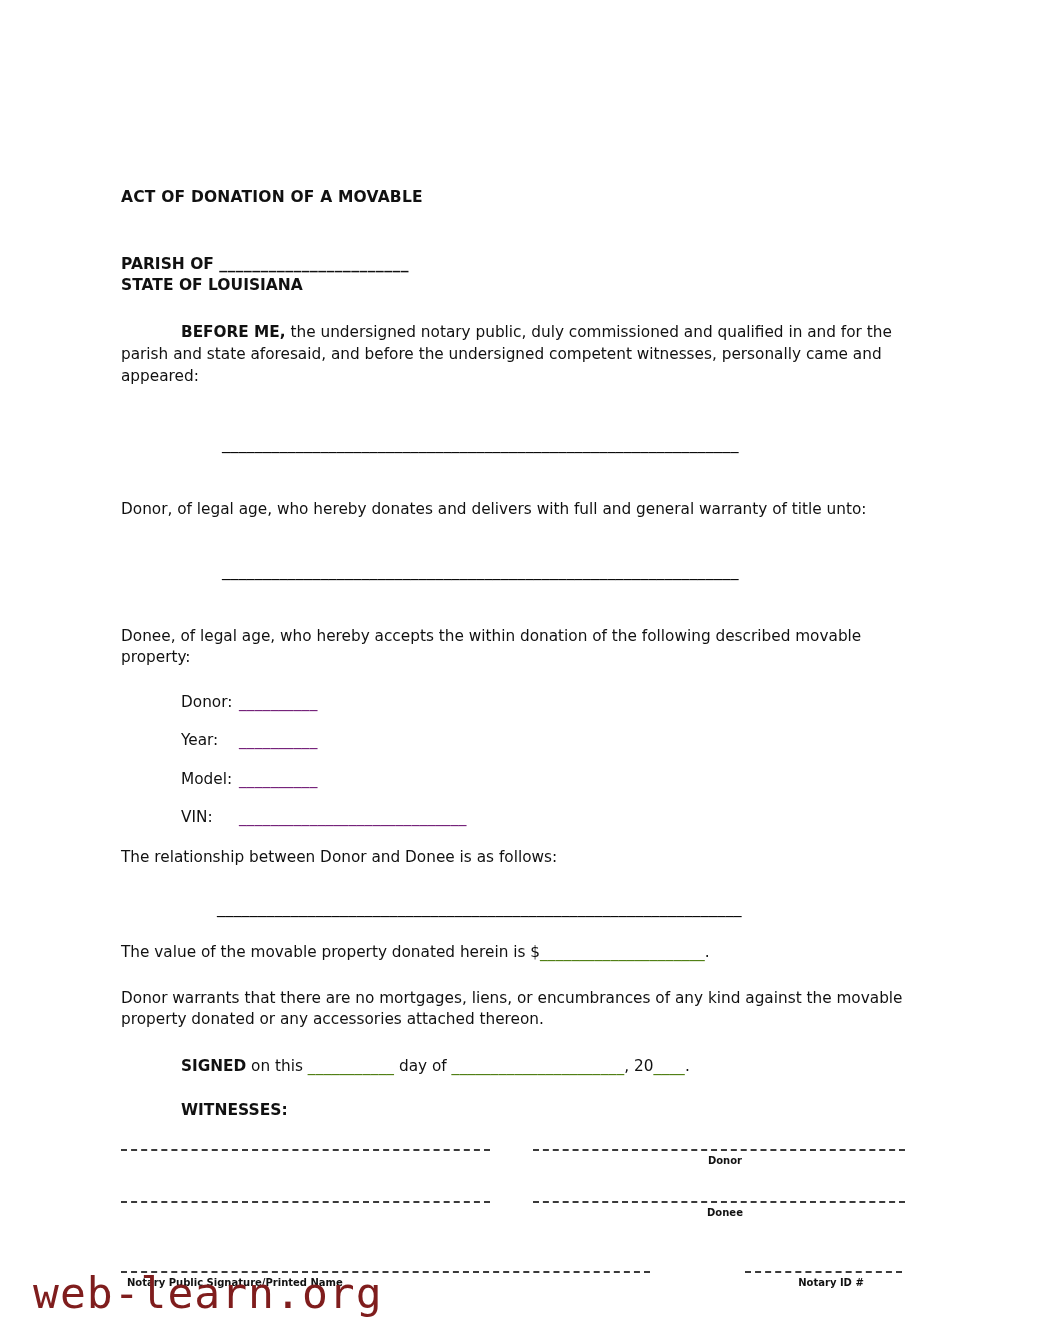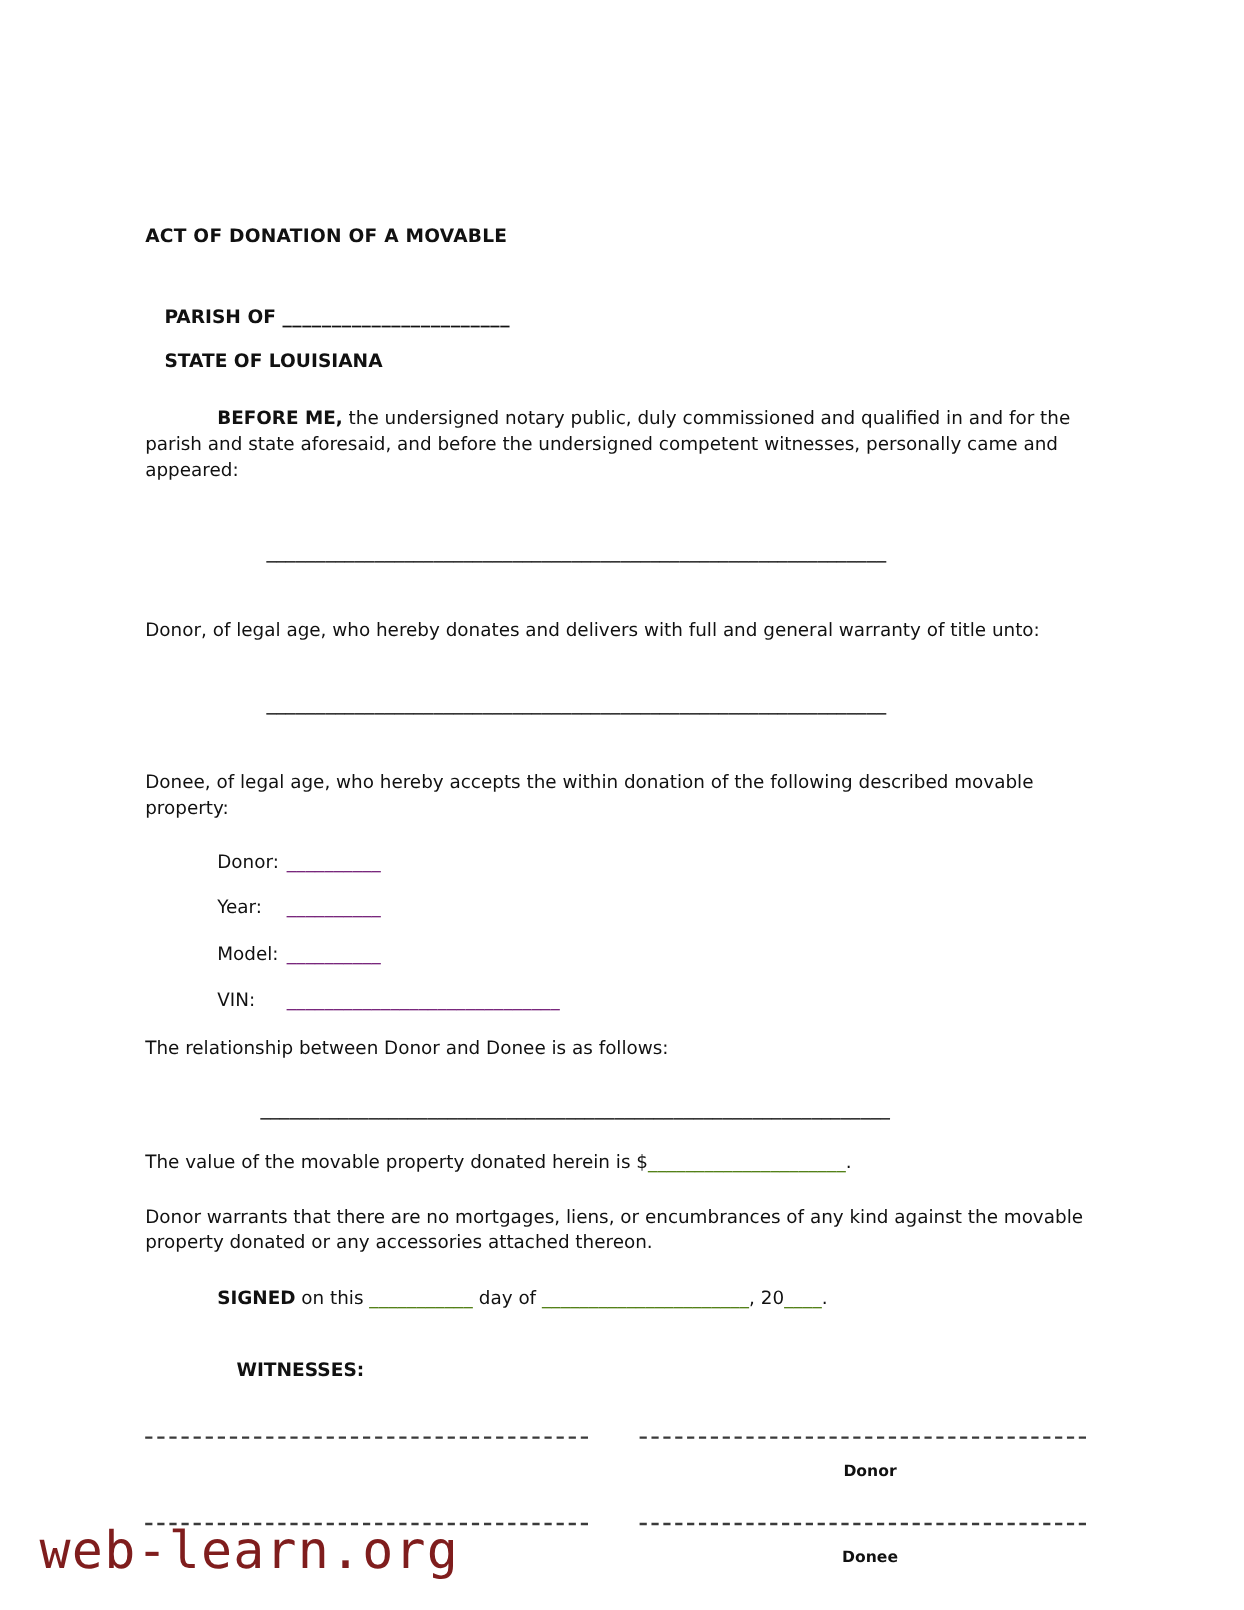--- a/index.html
+++ b/index.html
@@ -39,21 +39,21 @@
     letter-spacing: 0.2px;
     margin: 0 0 47px 0;
     line-height: 1.2;
   }
 
   .parish-line,
   .state-line {
     font-size: 15.5px;
     font-weight: bold;
     line-height: 1.35;
-    margin: 16px;
+    margin: 0;
     white-space: pre;
   }
   .parish-line .blank-inline {
     font-weight: bold;
     letter-spacing: 0.5px;
   }
 
   .state-line {
     margin-bottom: 27px;
   }
@@ -119,21 +119,21 @@
     margin: 0;
   }
   .signed-line { padding-left: 60px; }
   .signed-line .bold { font-weight: bold; }
   .inline-blank { color: #4d7c0f; letter-spacing: 0.2px; }
 
   .witness-head {
     font-size: 15.5px;
     font-weight: bold;
     padding-left: 60px;
-    margin: 16px;
+    margin: 0;
   }
 
   
   .sig-block { width: 796px; }
   .sig-row {
     display: flex;
     justify-content: flex-start;
     align-items: flex-start;
   }
   .sig-col-left { width: 412px; }
@@ -142,24 +142,24 @@
   .sig-rule {
     border-bottom: 2px dashed #3a3a3a;
     height: 0;
   }
   .sig-rule.left-w { width: 369px; }
   .sig-rule.right-w { width: 372px; }
   .sig-rule.notary-w { width: 529px; }
   .sig-rule.notaryid-w { width: 157px; }
 
   .sig-caption {
-    font-size: 13px;
+    font-size: 10px;
     font-weight: bold;
     text-align: center;
-    margin-top: 20px;
+    margin-top: 4px;
     line-height: 1.2;
   }
   .sig-caption.left-align {
     text-align: left;
     padding-left: 6px;
   }
   .sig-caption.blank-cap {
     visibility: hidden;
   }
 

